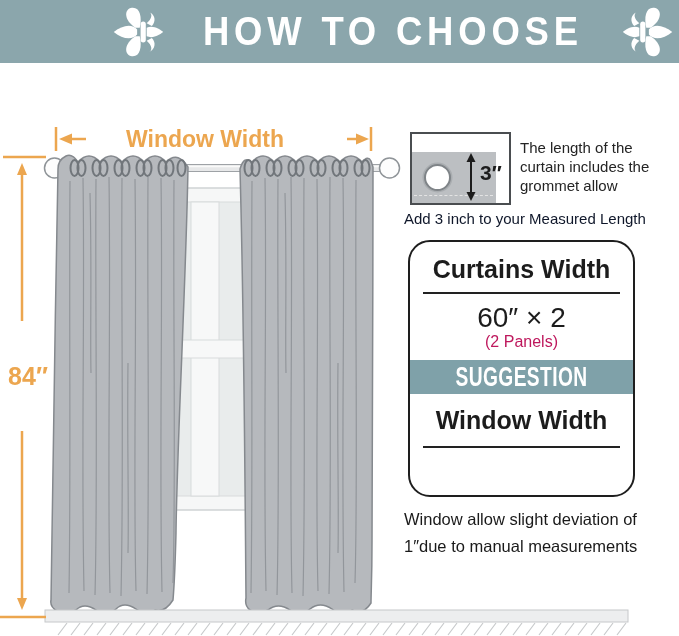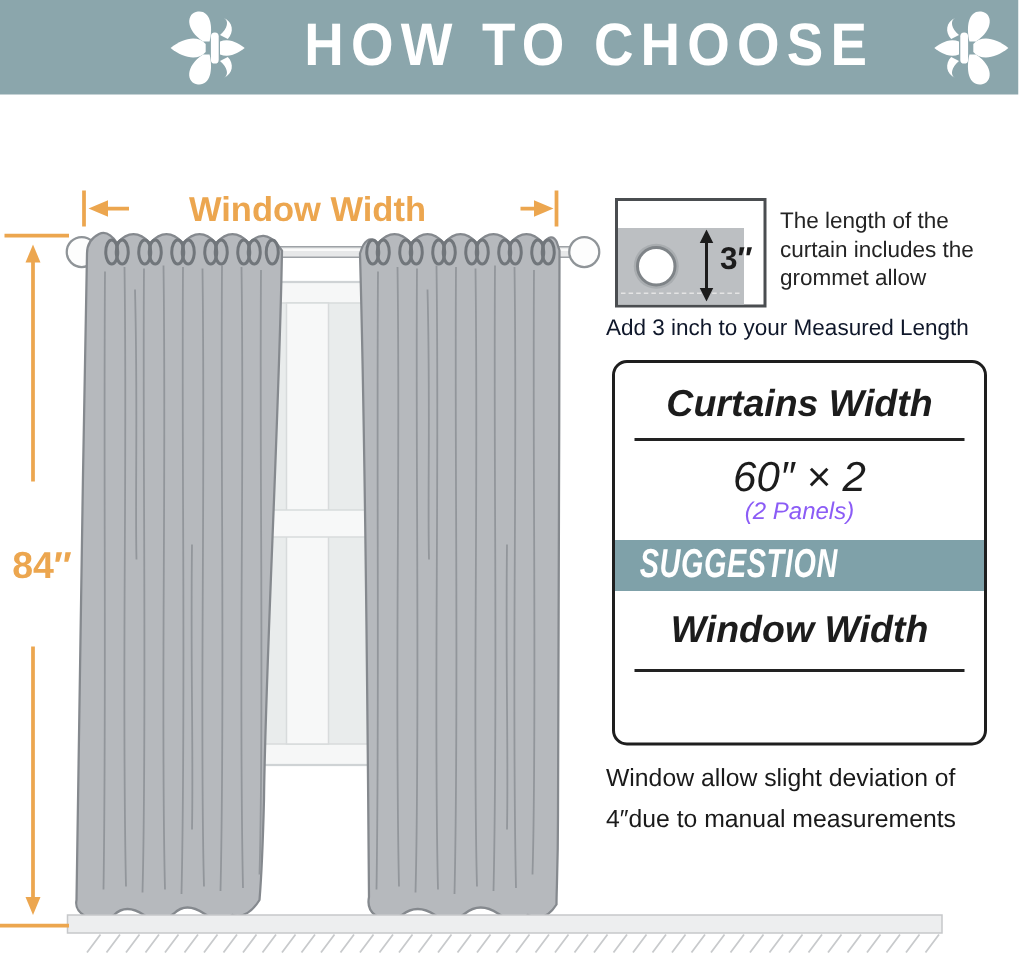--- a/index.html
+++ b/index.html
@@ -37,29 +37,29 @@
     background:#fff;border:2px solid #7f8488;box-shadow:0 0 0 1.5px #a9adb0;
   }
   .grom-arrow{position:absolute;left:52px;top:19px;}
   .grom-size{position:absolute;left:68px;top:27px;font-size:21px;font-weight:bold;}
   .grom-desc{
     position:absolute;left:520px;top:138px;width:156px;font-size:15px;line-height:19px;color:#242424;
   }
   .grom-tip{position:absolute;left:404px;top:210px;width:275px;font-size:15px;color:#0f172a;}
   
   .spec{
-    position:absolute;left:408px;top:240px;width:250px;height:257px;
-    border:2px solid #1e1e1e;border-radius:10px;background:#fff;overflow:hidden;text-align:center;font-style:italic;
+    position:absolute;left:408px;top:240px;width:227px;height:257px;
+    border:2px solid #1e1e1e;border-radius:22px;background:#fff;overflow:hidden;text-align:center;
   }
   .spec .h-row{font-size:25px;font-weight:bold;padding-top:13px;height:50px;}
   .spec .rule{border:none;border-top:2px solid #222;margin:0 13px;}
   .spec .val1{font-size:28px;padding-top:9px;line-height:30px;}
-  .spec .sub1{font-size:16px;color:#8b5cf6;line-height:17px;padding-bottom:10px;}
+  .spec .sub1{font-size:16px;color:#be185d;line-height:17px;padding-bottom:10px;}
   .spec .badge{
-    height:34px;background:var(--badge-bg);color:#fff;display:flex;align-items:center;
+    height:34px;background:var(--badge-bg);color:#fff;display:flex;align-items:center;justify-content:center;
   }
   .spec .badge span{
     font-size:24px;font-weight:bold;letter-spacing:.5px;transform:scaleX(.8) scaleY(1.12);
   }
   .spec .h-row2{font-size:25px;font-weight:bold;padding-top:12px;height:52px;}
   .spec .val2{font-size:24px;padding-top:8px;}
   
   .footnote{
     position:absolute;left:404px;top:506px;width:270px;font-size:16.5px;line-height:27px;color:#1a1a1a;
   }
@@ -236,14 +236,14 @@
   <div class="sub1">(2 Panels)</div>
   <div class="badge">
     <span>SUGGESTION</span>
   </div>
   <div class="h-row2">Window Width</div>
   <hr class="rule">
 </div>
 
 <p class="footnote">
   <span>Window allow slight deviation of</span><br>
-  <span>4″due to manual measurements</span>
+  <span>1″due to manual measurements</span>
 </p>
 
 </body></html>

